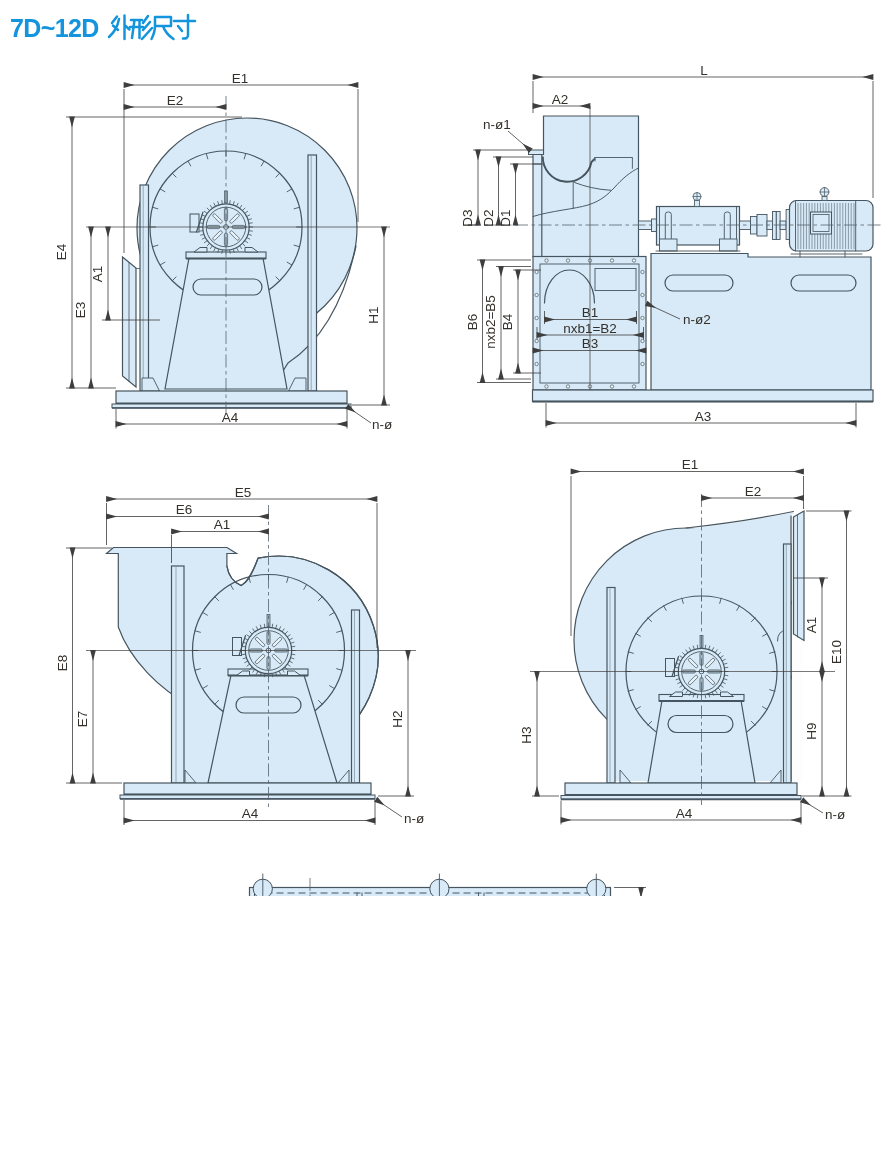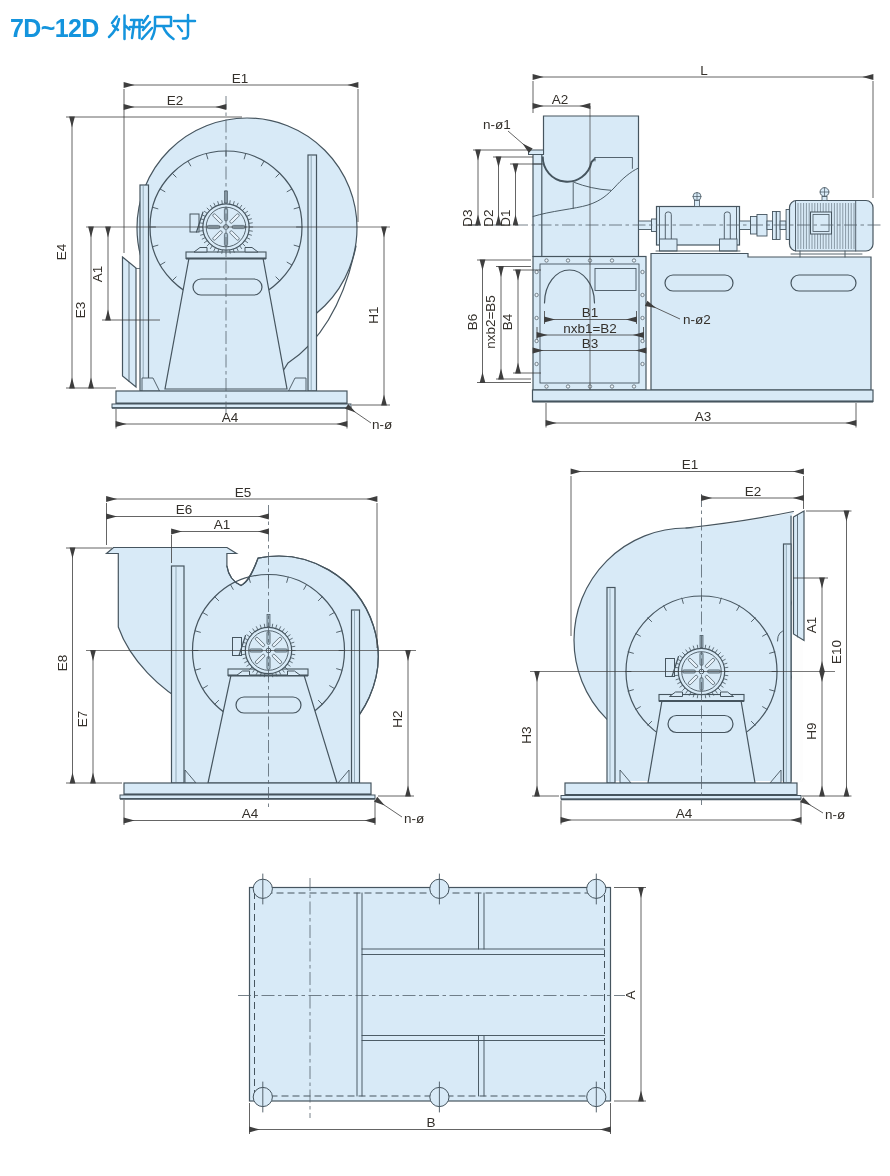--- a/index.html
+++ b/index.html
@@ -1,16 +1,16 @@
 <!DOCTYPE html>
 <html><head>
 <meta charset="utf-8">
 <style>
 html,body{margin:0;padding:0;background:#fff;}
-#page{position:relative;width:890px;height:1176px;background:#fff;overflow:hidden;}
+#page{position:relative;width:890px;height:896px;background:#fff;overflow:hidden;}
 text{font-family:"Liberation Sans",sans-serif;font-size:13.5px;fill:#34302b;}
 .o{stroke:#46555f;stroke-width:1.2;fill:none;stroke-linecap:round;}
 .of{stroke:#46555f;stroke-width:1.2;fill:#d8eaf7;}
 .f{fill:#d8eaf7;stroke:none;}
 .th{stroke:#46555f;stroke-width:2.2;fill:none;}
 .sh{stroke:#93aab8;stroke-width:1;fill:none;}
 .dl{stroke:#3e3e3e;stroke-width:0.8;fill:none;}
 .cl{stroke:#55626c;stroke-width:0.8;fill:none;stroke-dasharray:13 3.5 3.5 3.5;}
 .dsh{stroke:#46555f;stroke-width:1.1;fill:none;stroke-dasharray:7 4;}
 </style>

